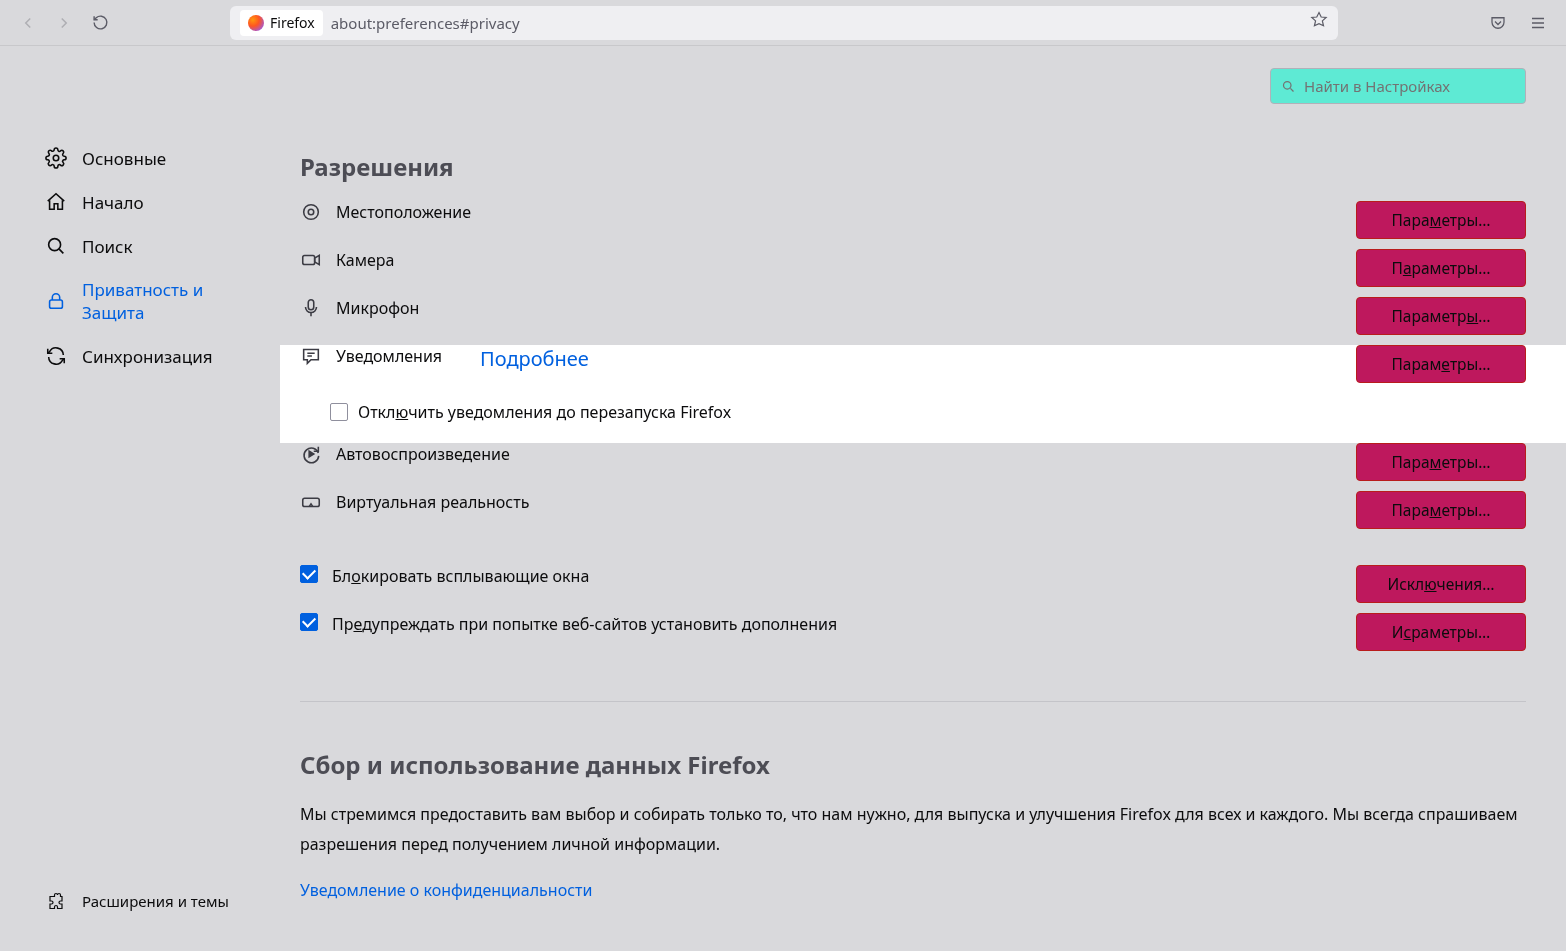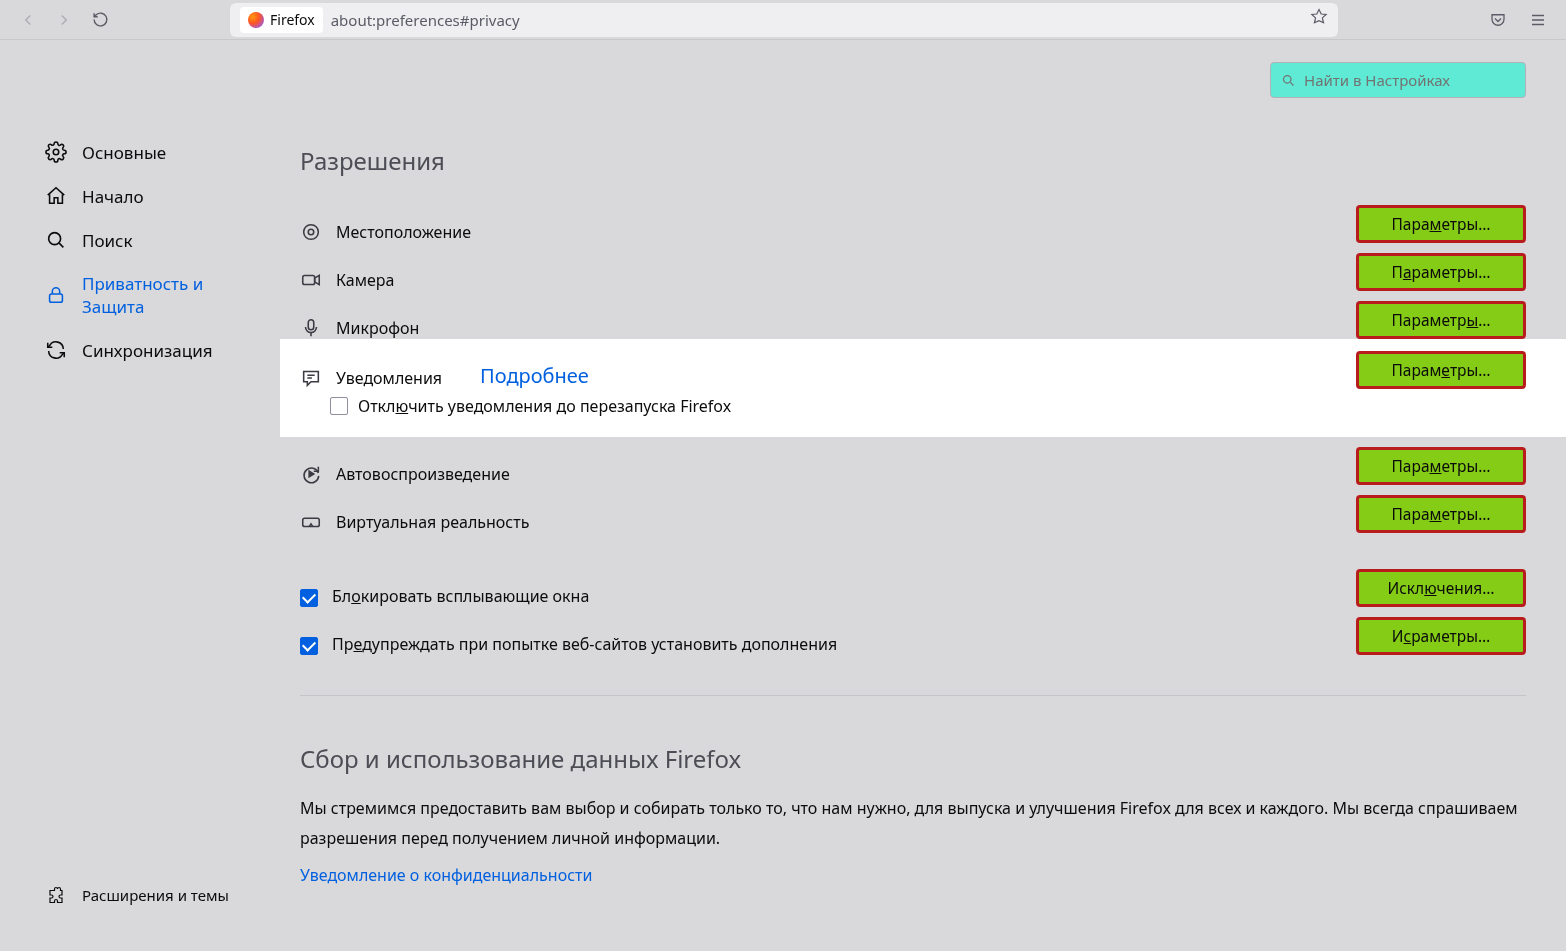--- a/index.html
+++ b/index.html
@@ -1,54 +1,54 @@
 <!DOCTYPE html>
 <html><head>
 <meta charset="utf-8">
 <style>
 *{margin:0;padding:0;box-sizing:border-box;font-family:system-ui,-apple-system,sans-serif}
 body{background:#d9d9dc;width:1566px;height:951px;overflow:hidden;color:#0c0c0d}
-.toolbar{height:40px;display:flex;align-items:center;padding:0 12px;gap:4px;border-bottom:1px solid #c8c8cb}
+.toolbar{height:46px;display:flex;align-items:center;padding:0 12px;gap:4px;border-bottom:1px solid #c8c8cb}
 .tbtn{width:32px;height:32px;display:flex;align-items:center;justify-content:center;border-radius:4px;color:#5b5b66}
 .tbtn.disabled{color:#aeaeb3}
 .urlbar{flex:1;margin:0 140px 0 110px;height:34px;background:#efeff2;border-radius:6px;display:flex;align-items:center;padding:0 10px;gap:8px}
 .site-badge{background:#fff;border-radius:4px;height:26px;display:flex;align-items:center;padding:0 8px;gap:6px;font-size:14px}
 .ff-logo{width:16px;height:16px;border-radius:50%;background:radial-gradient(circle at 30% 30%,#ff980e,#ff5621 40%,#9059ff 90%)}
 .urltext{font-size:15px;color:#5b5b66}
 .star{margin-left:auto;color:#5b5b66}
 .rt{margin-left:auto;display:flex;gap:8px}
 .page{display:flex;height:calc(100% - 46px);position:relative}
 .sidebar{width:280px;padding:90px 16px 0 44px;display:flex;flex-direction:column}
 .nav-item{display:flex;align-items:center;gap:14px;padding:10px 0;font-size:17px;color:#0c0c0d;cursor:pointer}
 .nav-item.active{color:#0060df}
 .nav-item .ico{width:24px;height:24px;flex-shrink:0;display:flex;align-items:center;justify-content:center}
 .nav-item svg{width:22px;height:22px}
 .sidebar-bottom{margin-top:auto;padding-bottom:30px}
 .sidebar-bottom .nav-item{font-size:15px;padding:8px 0}
 .sidebar-bottom svg{width:18px;height:18px}
 .main{flex:1;padding:0 40px 0 20px;overflow:auto}
 .search-wrap{display:flex;justify-content:flex-end;padding:22px 0 0}
 .search-box{width:256px;height:36px;border:1px solid #b1b1b9;border-radius:4px;background:#5eead4;display:flex;align-items:center;padding:0 10px;gap:8px;color:#737373;font-size:15px}
-h2{font-size:24px;font-weight:400;color:#4d4d55;margin:46px 0 18px}
-.perm-row{display:flex;align-items:flex-end;height:48px;gap:14px}
+h2{font-size:24px;font-weight:700;color:#4d4d55;margin:46px 0 18px}
+.perm-row{display:flex;align-items:flex-start;height:48px;gap:14px}
 .perm-row .ico{width:22px;height:22px;flex-shrink:0;display:flex;align-items:center;justify-content:center;color:#3b3b43}
 .perm-row .label{font-size:16px;color:#0c0c0d}
 .perm-row .link{color:#0060df;margin-left:24px;font-size:20px}
 .perm-row .btn{margin-left:auto}
-.btn{height:38px;padding:0 22px;background:#84cc16;border:3px solid #b91c1c;border-radius:4px;font-size:15.5px;display:flex;align-items:center;justify-content:center;min-width:170px;color:#0c0c0d}
+.btn{height:38px;padding:0 22px;background:#be185d;border:1px solid #b91c1c;border-radius:4px;font-size:15.5px;display:flex;align-items:center;justify-content:center;min-width:170px;color:#0c0c0d}
 .highlight{background:#fff;margin:0 -40px 0 -20px;padding:0 40px 14px 20px}
 .highlight .perm-row{height:50px}
 .check-row{display:flex;align-items:center;gap:10px;padding:6px 0 6px 30px;font-size:16px}
 .chk{width:18px;height:18px;border:1px solid #8f8f9d;border-radius:2px;background:#fff;flex-shrink:0}
 .chk.checked{background:#0060df;border-color:#0060df;display:flex;align-items:center;justify-content:center}
 .chk.checked::after{content:"";width:10px;height:6px;border-left:2px solid #fff;border-bottom:2px solid #fff;transform:rotate(-45deg) translate(1px,-1px)}
 .u{text-decoration:underline}
 hr{border:none;border-top:1px solid #c4c4c9;margin:40px 0 0}
 .body-text{font-size:16px;line-height:1.9;color:#0c0c0d;margin-top:14px}
-.link2{color:#0060df;font-size:16px;margin-top:10px;display:inline-block}
+.link2{color:#0060df;font-size:16px;margin-top:19px;display:inline-block}
 </style>
 </head>
 <body>
 
 <div class="toolbar">
   <div class="tbtn disabled">
       <svg viewBox="0 0 24 24" width="18" height="18" fill="none" stroke="currentColor" stroke-width="2">
         <path d="M15 18l-6-6 6-6"></path>
       </svg>
     </div>

